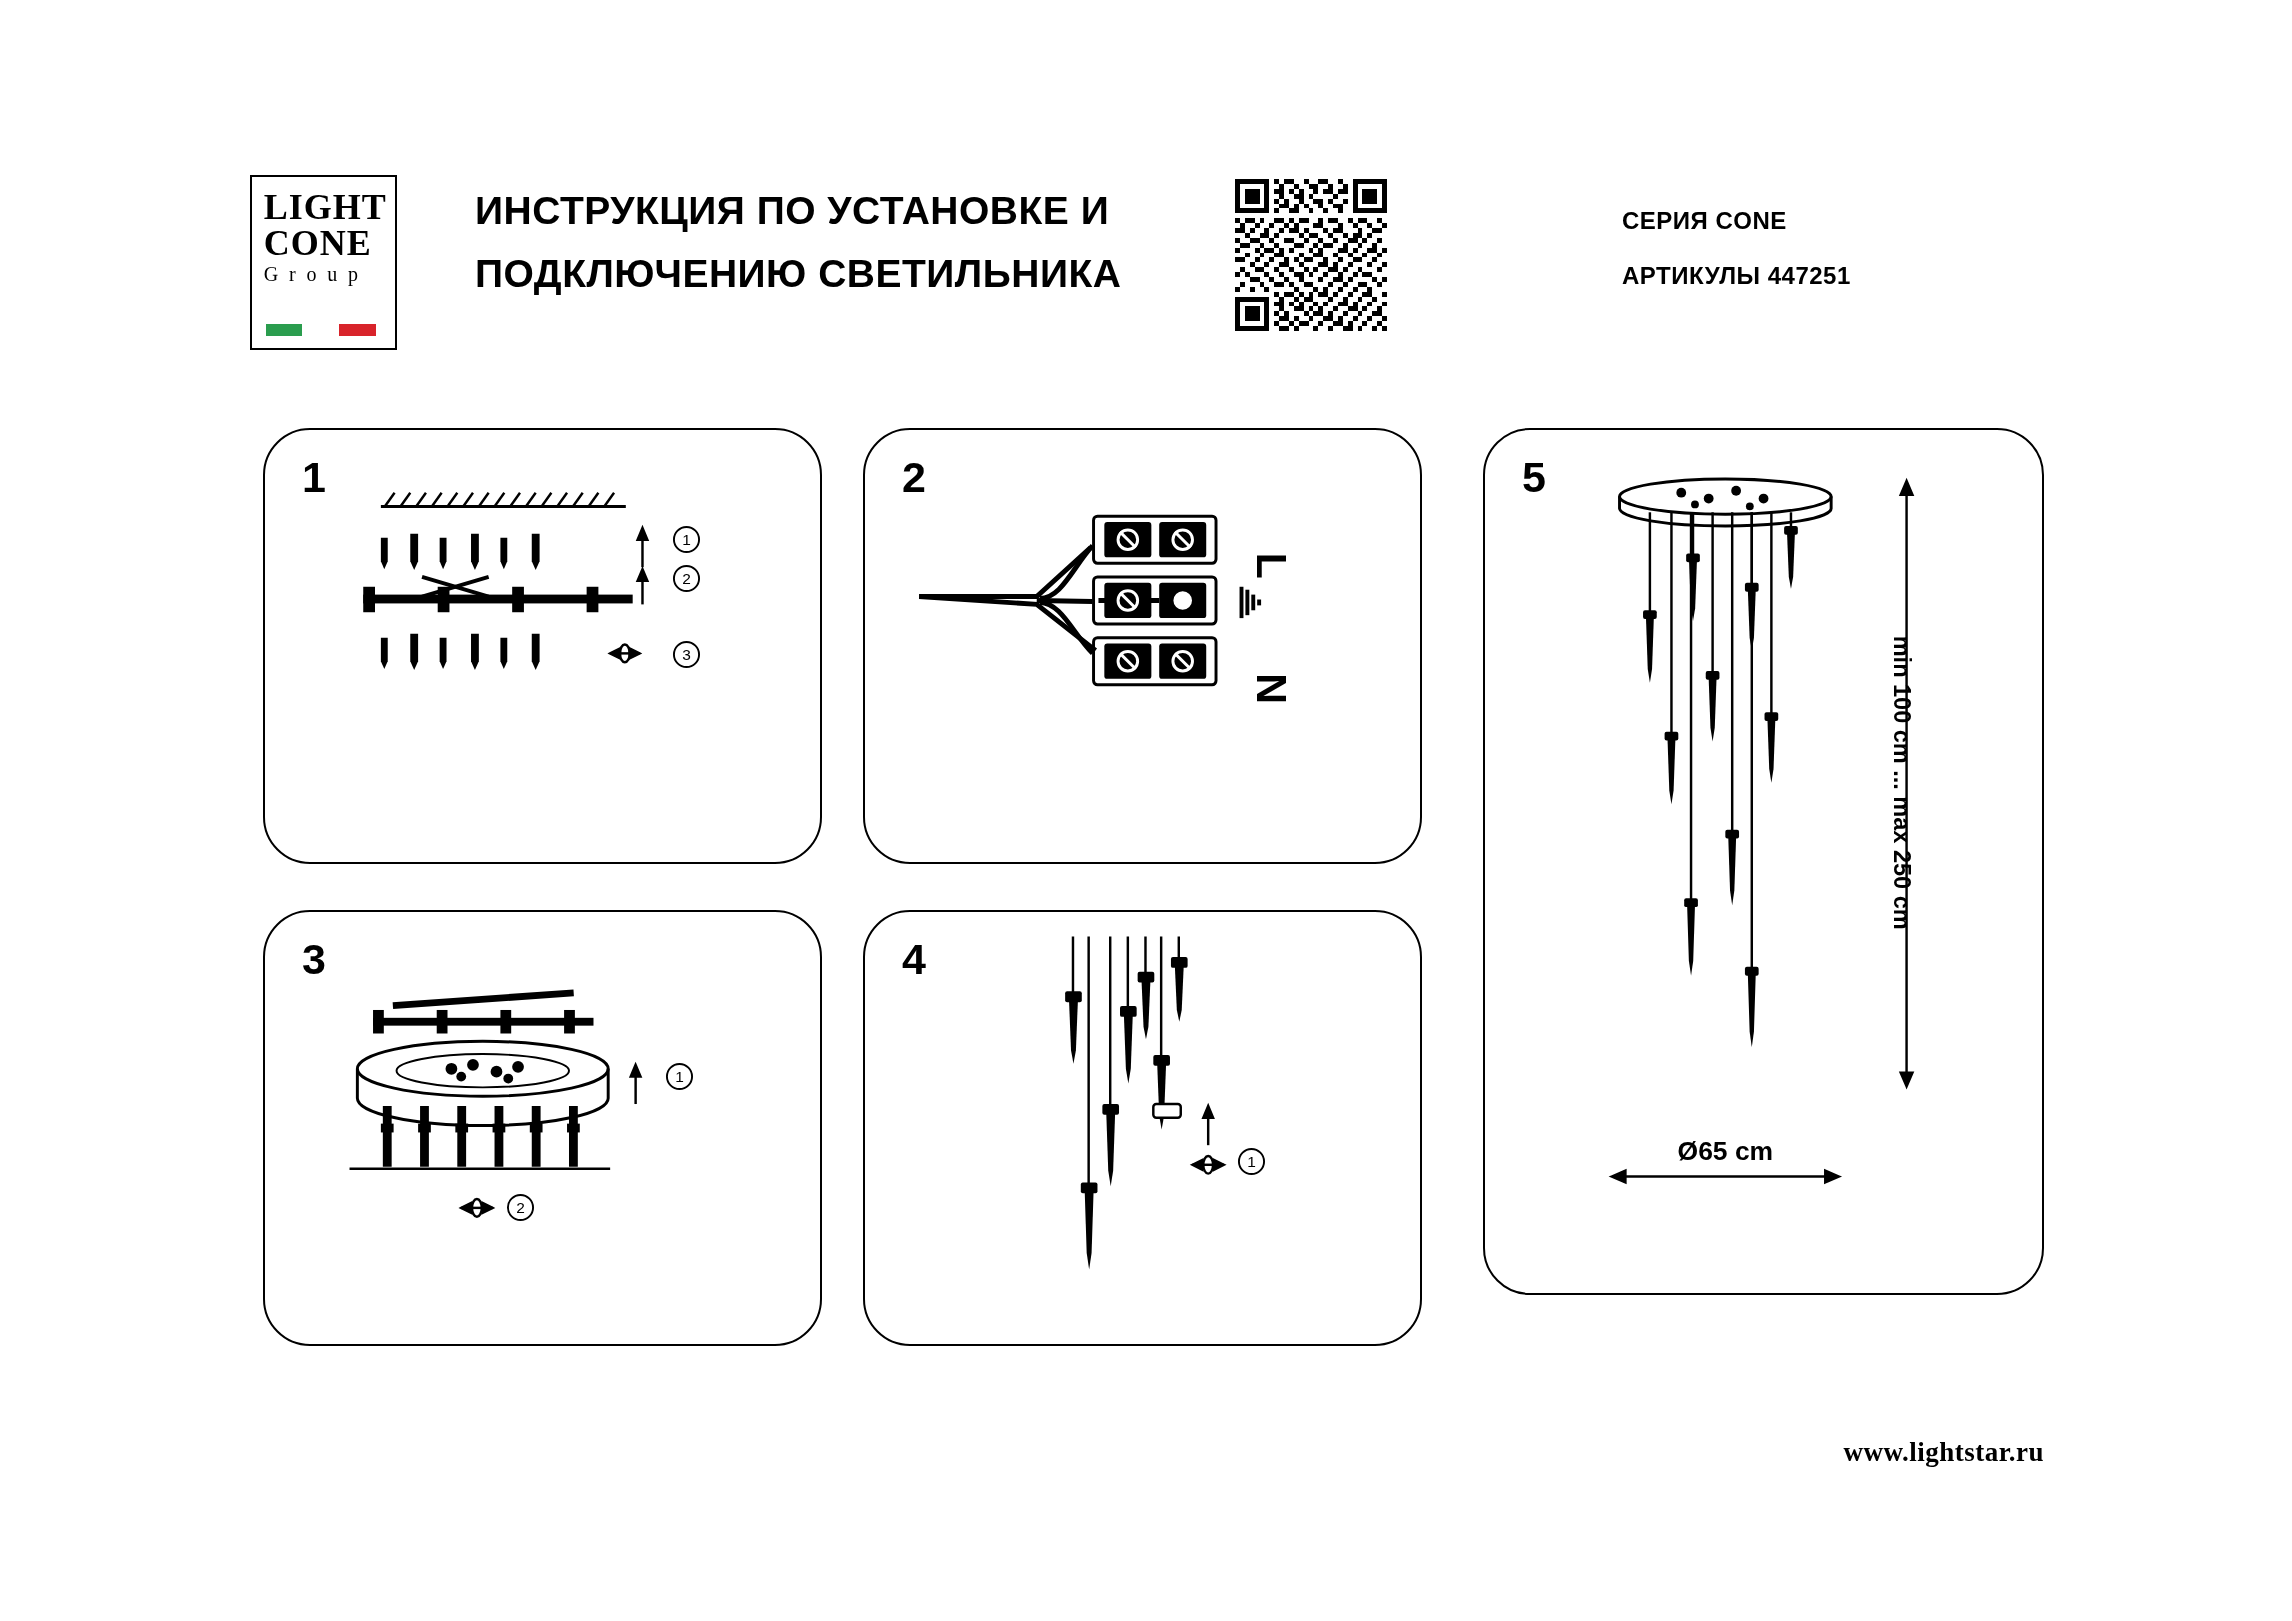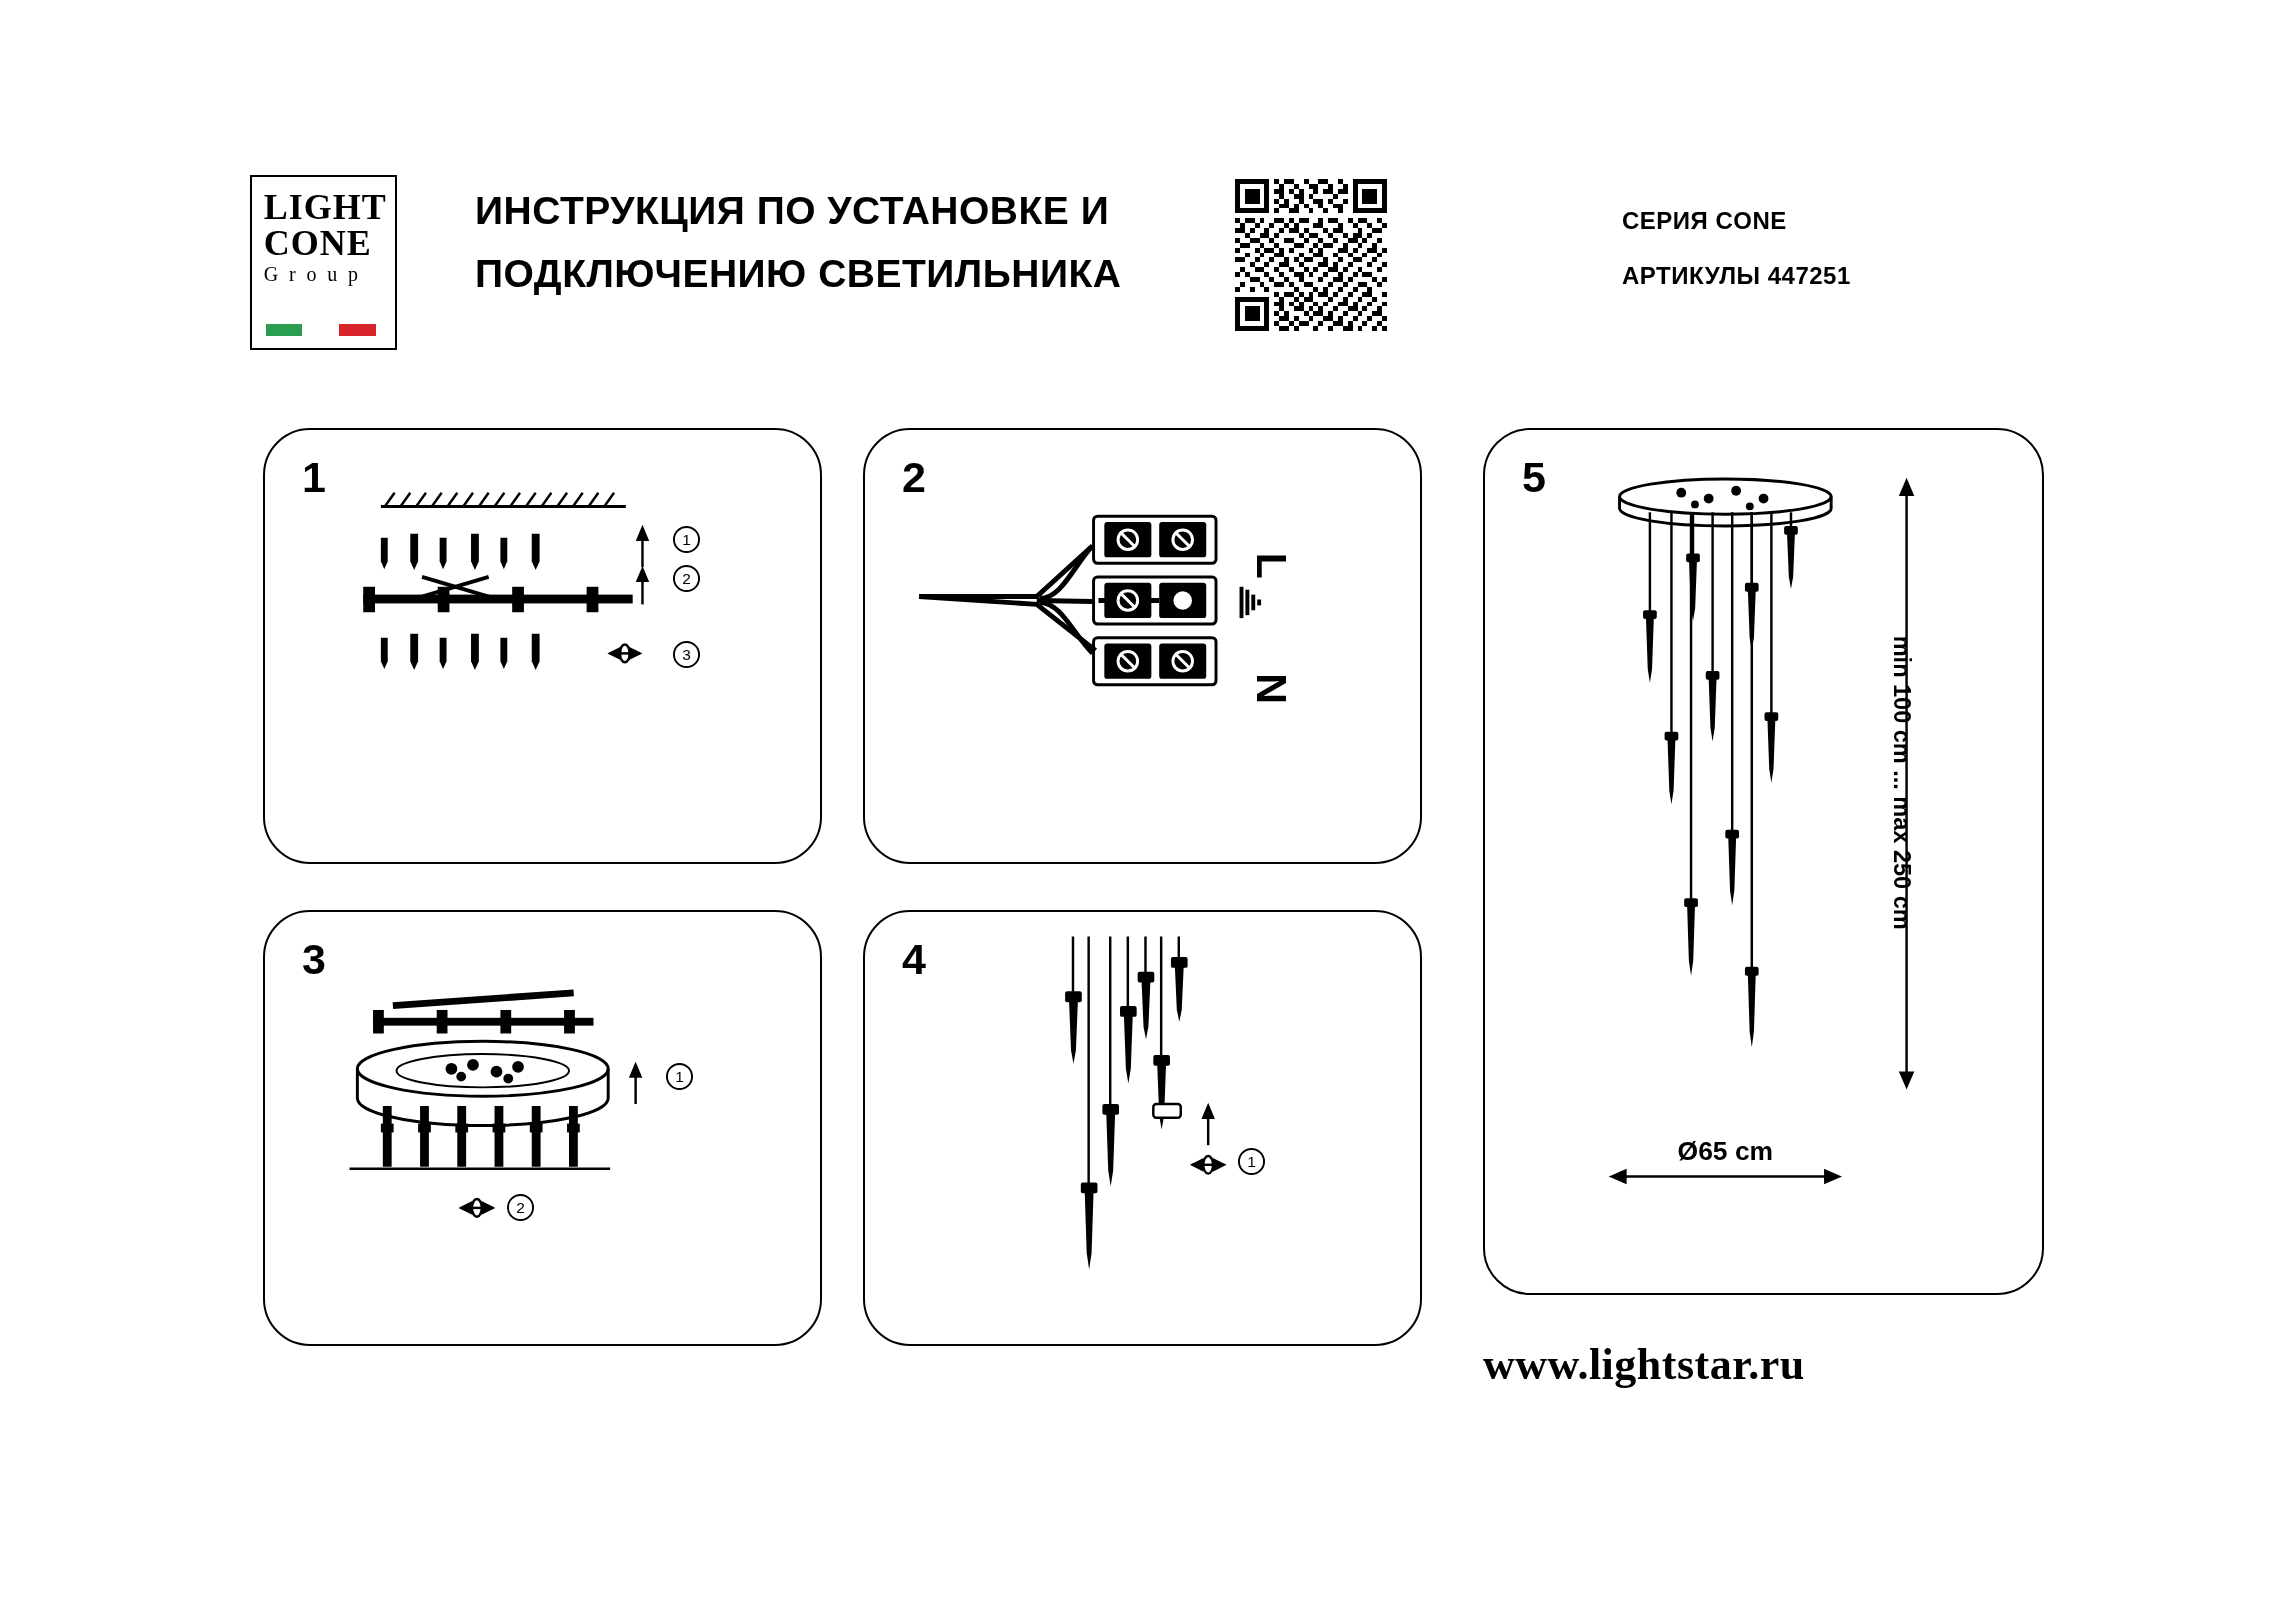--- a/index.html
+++ b/index.html
@@ -117,26 +117,26 @@
 
   .callout {
     position: absolute;
     font-size: 23.5px;
   }
 
   
   .footer {
     position: absolute;
     left: 1483px;
-    top: 1339px;
+    top: 1437px;
     width: 561px;
-    text-align: left;
+    text-align: right;
     font-family: "Liberation Serif", serif;
     font-weight: bold;
-    font-size: 44px;
+    font-size: 27px;
     letter-spacing: 0.5px;
   }
 </style>
 </head>
 <body>
 
 <div class="header">
 
   <div class="logo-box">
     <div class="logo-line">LIGHT</div>

